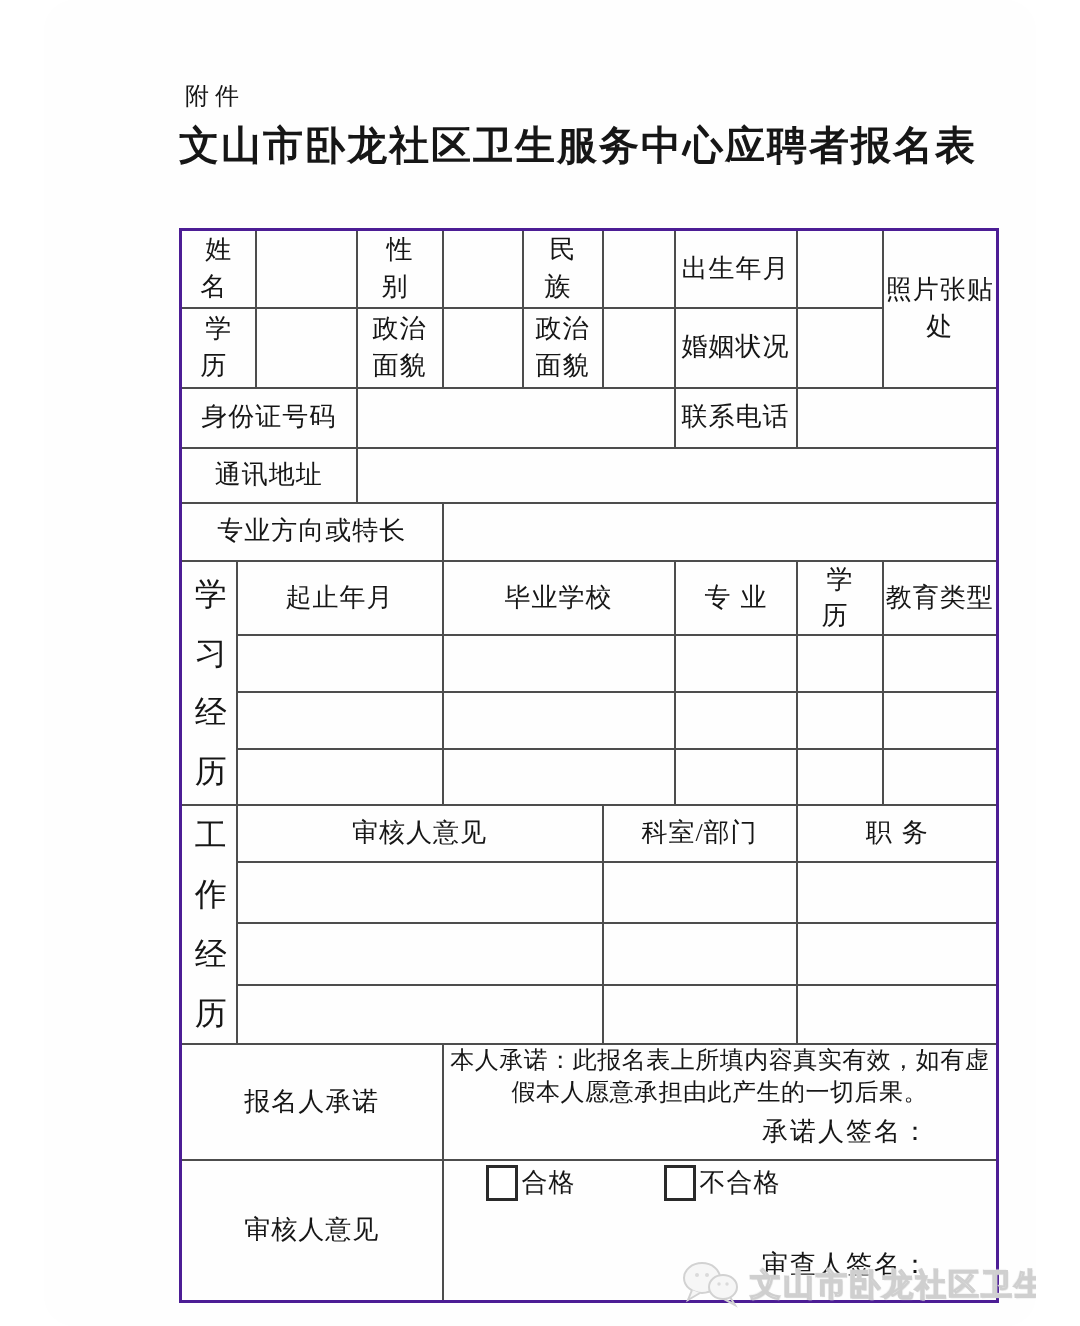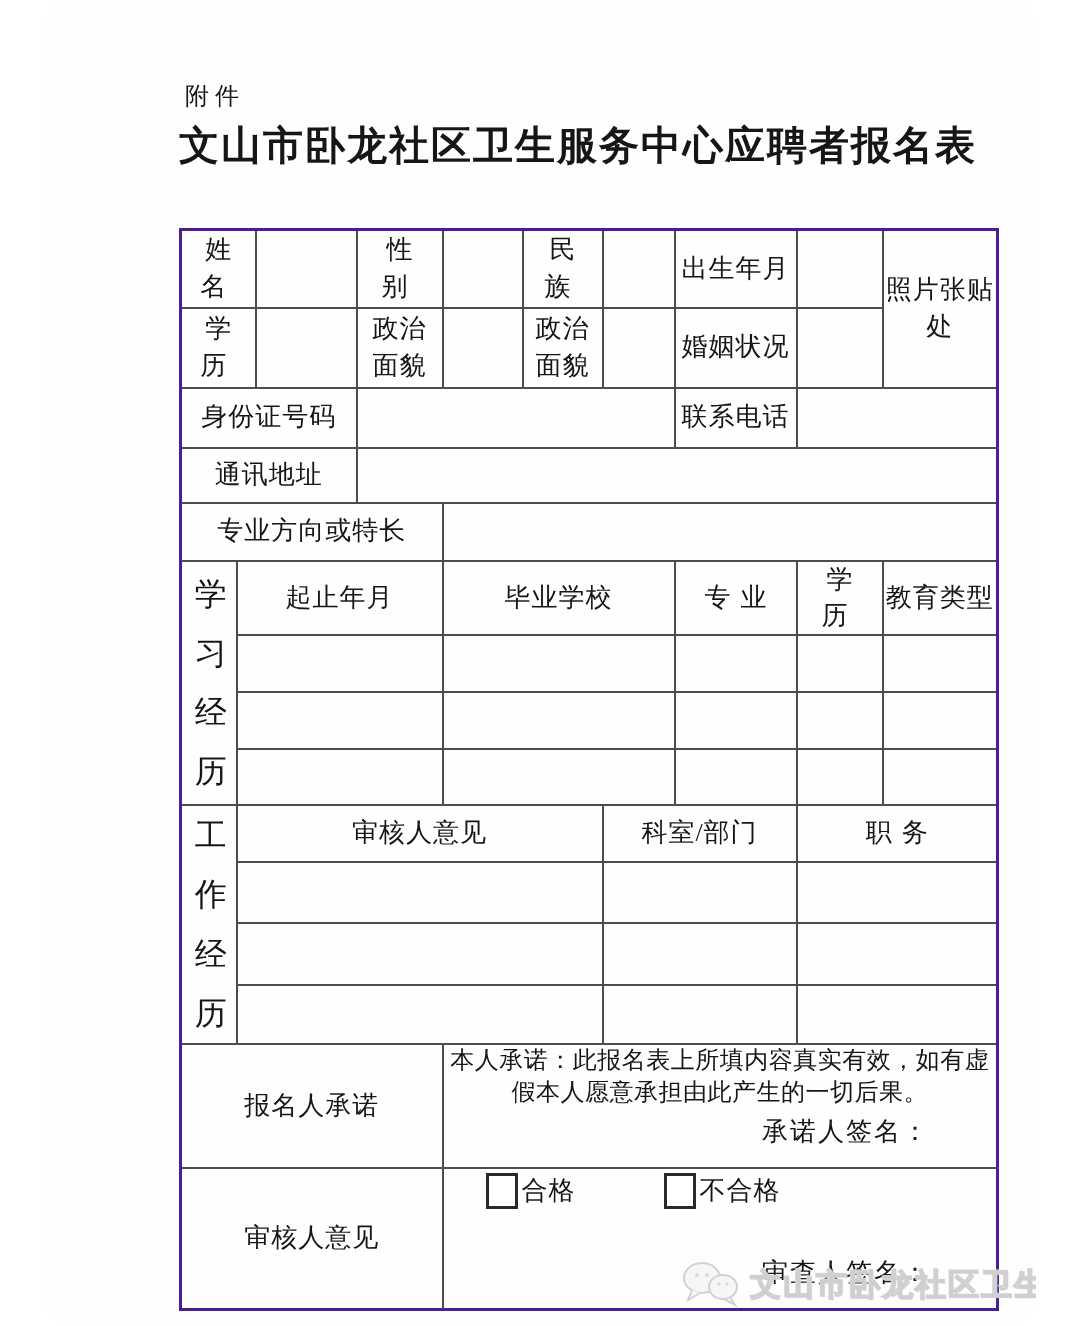--- a/index.html
+++ b/index.html
@@ -34,21 +34,21 @@
   td.lbl  { letter-spacing:1px; }
   td.sp2  { letter-spacing:10px; text-indent:10px; }
   .vcell .vtext {
     width:28px; margin:0 auto; word-break:break-all;
     line-height:1.85; font-size:32px; letter-spacing:0;
   }
   td.photo { font-size:25px; letter-spacing:1px; line-height:1.5; padding:0; }
 
   td.promise-cell { text-align:left; vertical-align:top; padding:10px 18px 6px 18px; }
   .promise-text { font-size:24px; line-height:1.32; letter-spacing:0.5px; }
-  .sign-line { font-size:26px; letter-spacing:2px; margin:6px 0 16px 46%; }
+  .sign-line { font-size:26px; letter-spacing:2px; margin:6px 0 8px 46%; }
 
   td.review-cell { text-align:left; vertical-align:top; padding:4px 18px 10px 18px; }
   .check-row { display:flex; align-items:center; margin:4px 0 0 40px; }
   .checkbox {
     display:inline-block; width:26px; height:30px;
     border:3px solid #2a2a2a; background:#fff; flex:0 0 auto;
   }
   .check-label { font-size:26px; letter-spacing:1px; margin-left:4px; }
   .gap2 { margin-left:88px; }
   .review-sign { font-size:26px; letter-spacing:2px; margin:46px 0 16px 46%; }

